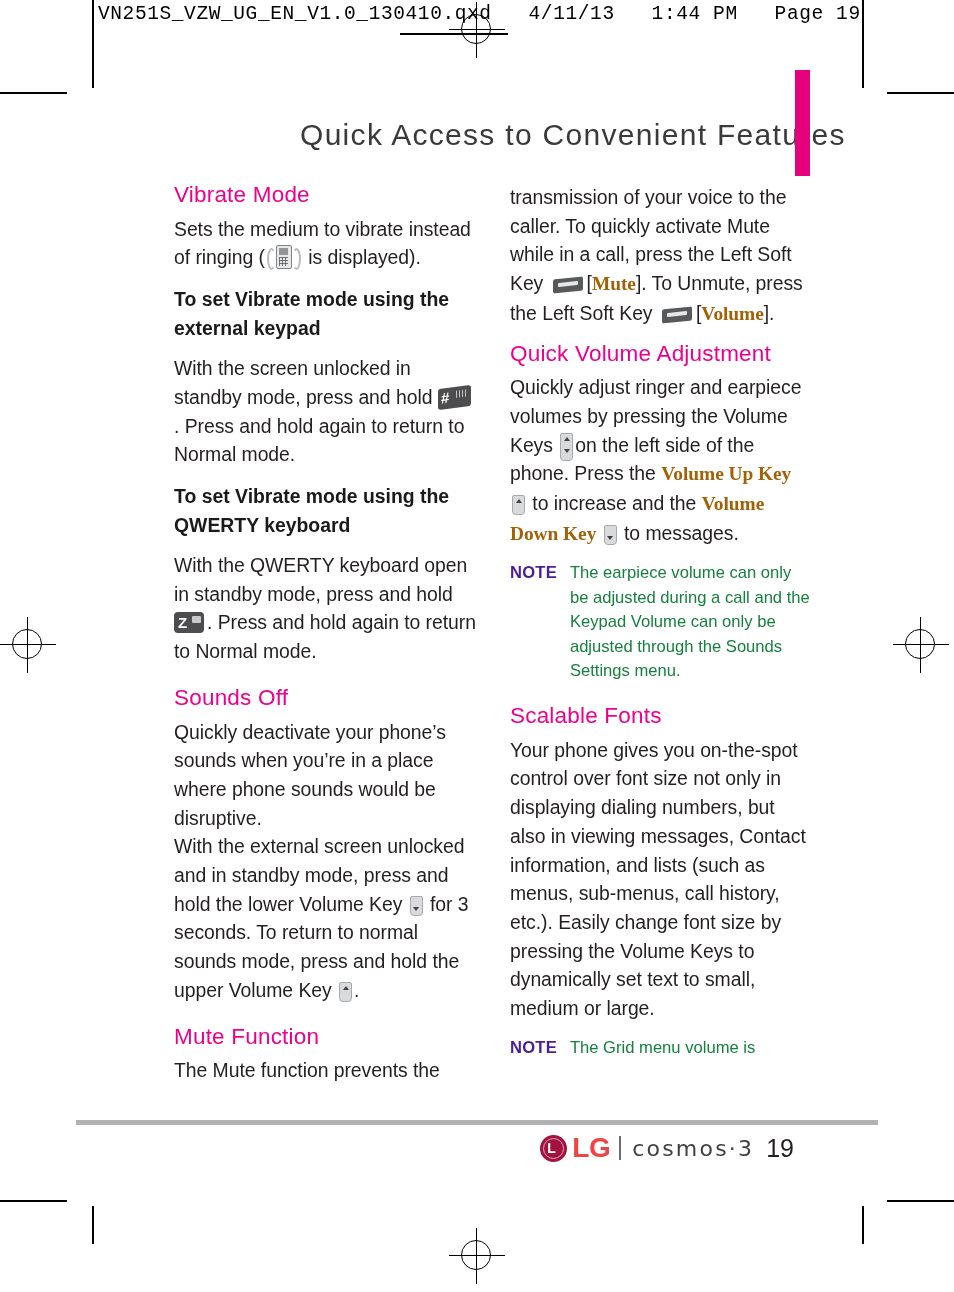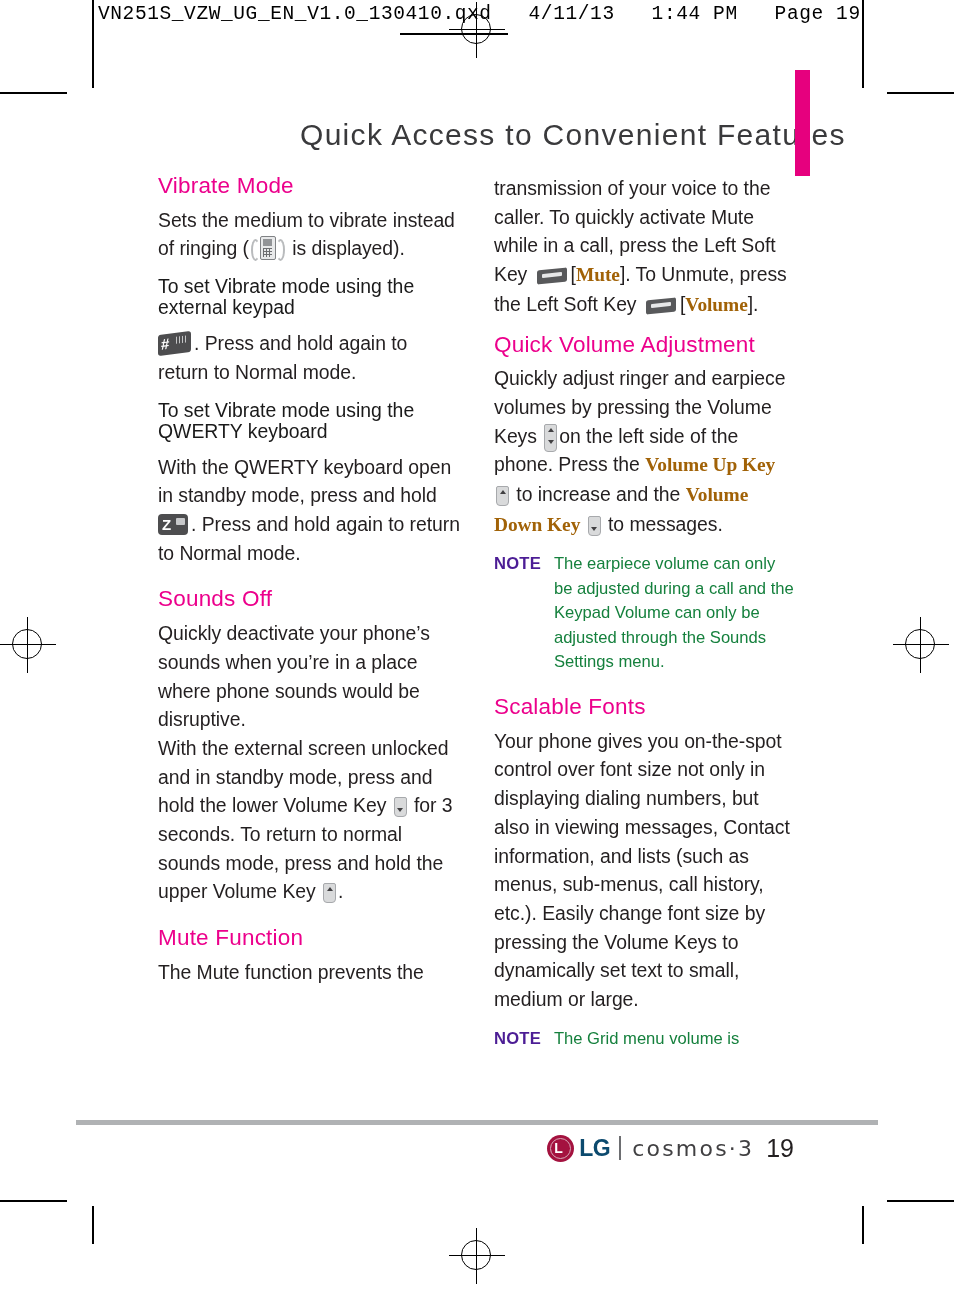--- a/index.html
+++ b/index.html
@@ -81,22 +81,23 @@
     left: 795px;
     top: 70px;
     width: 15px;
     height: 106px;
     background: #e6007e;
   }
 
   
   .col {
     position: absolute;
-    top: 174px;
+    top: 183px;
     width: 302px;
+    margin-left: 16px;
   }
   .col-left  { left: 158px; }
   .col-right { left: 494px; }
 
   h2.sec {
     margin: 0 0 7px 0;
     font-size: 22.5px;
     font-weight: 400;
     color: #ec008c;
     letter-spacing: 0.2px;
@@ -108,22 +109,22 @@
     margin: 0 0 13px 0;
     font-size: 19.4px;
     line-height: 28.7px;
     color: #231f20;
     letter-spacing: -0.05px;
   }
   p.body.tight { margin-bottom: 0; }
   p.sub {
     margin: 0 0 11px 0;
     font-size: 19.4px;
-    line-height: 21px;
-    font-weight: normal;
+    line-height: 29px;
+    font-weight: bold;
     color: #1a1a1a;
   }
   b, .b { font-weight: bold; color: #a16207; font-family: Liberation Serif, serif; }
 
   
   .note {
     display: flex;
     margin: 10px 0 2px 0;
     font-size: 16.6px;
     line-height: 24.5px;
@@ -303,23 +304,23 @@
   .lg-logo .face {
     position: absolute;
     left: 7px; top: 5px;
     font-size: 14px;
     font-weight: bold;
     color: #ffffff;
     line-height: 17px;
     letter-spacing: -1px;
   }
   .lg-word {
-    font-size: 23px;
-    font-weight: bold;
-    color: #0c4a6e;
+    font-size: 28px;
+    font-weight: bold;
+    color: #ef4444;
     letter-spacing: -0.5px;
     margin-right: 9px;
   }
   .lg-sep {
     width: 2px; height: 24px;
     background: #6d6e71;
     margin-right: 11px;
   }
   .cosmos {
     font-size: 22px;
@@ -381,20 +382,21 @@
   <p class="body">
     <span>Sets the medium to vibrate instead of ringing (</span><span class="ico ico-vibrate"><span class="wave l"></span><span class="phone">
           <span class="scr"></span>
           <span class="pad"></span>
         </span><span class="wave r"></span></span><span> is displayed).</span>
   </p>
 
   <p class="sub">To set Vibrate mode using the external keypad</p>
 
   <p class="body">
+    <span>With the screen unlocked in standby mode, press and hold</span>
     <span class="ico ico-hashkey"><span class="hash">#</span><span class="dots"></span></span><span>. Press and hold again to return to Normal mode.</span>
   </p>
 
   <p class="sub">To set Vibrate mode using the QWERTY keyboard</p>
 
   <p class="body">
     <span>With the QWERTY keyboard open in standby mode, press and hold</span>
     <span class="ico ico-zkey"><span class="z">Z</span><span class="sq"></span></span><span>. Press and hold again to return to Normal mode.</span>
   </p>
 

